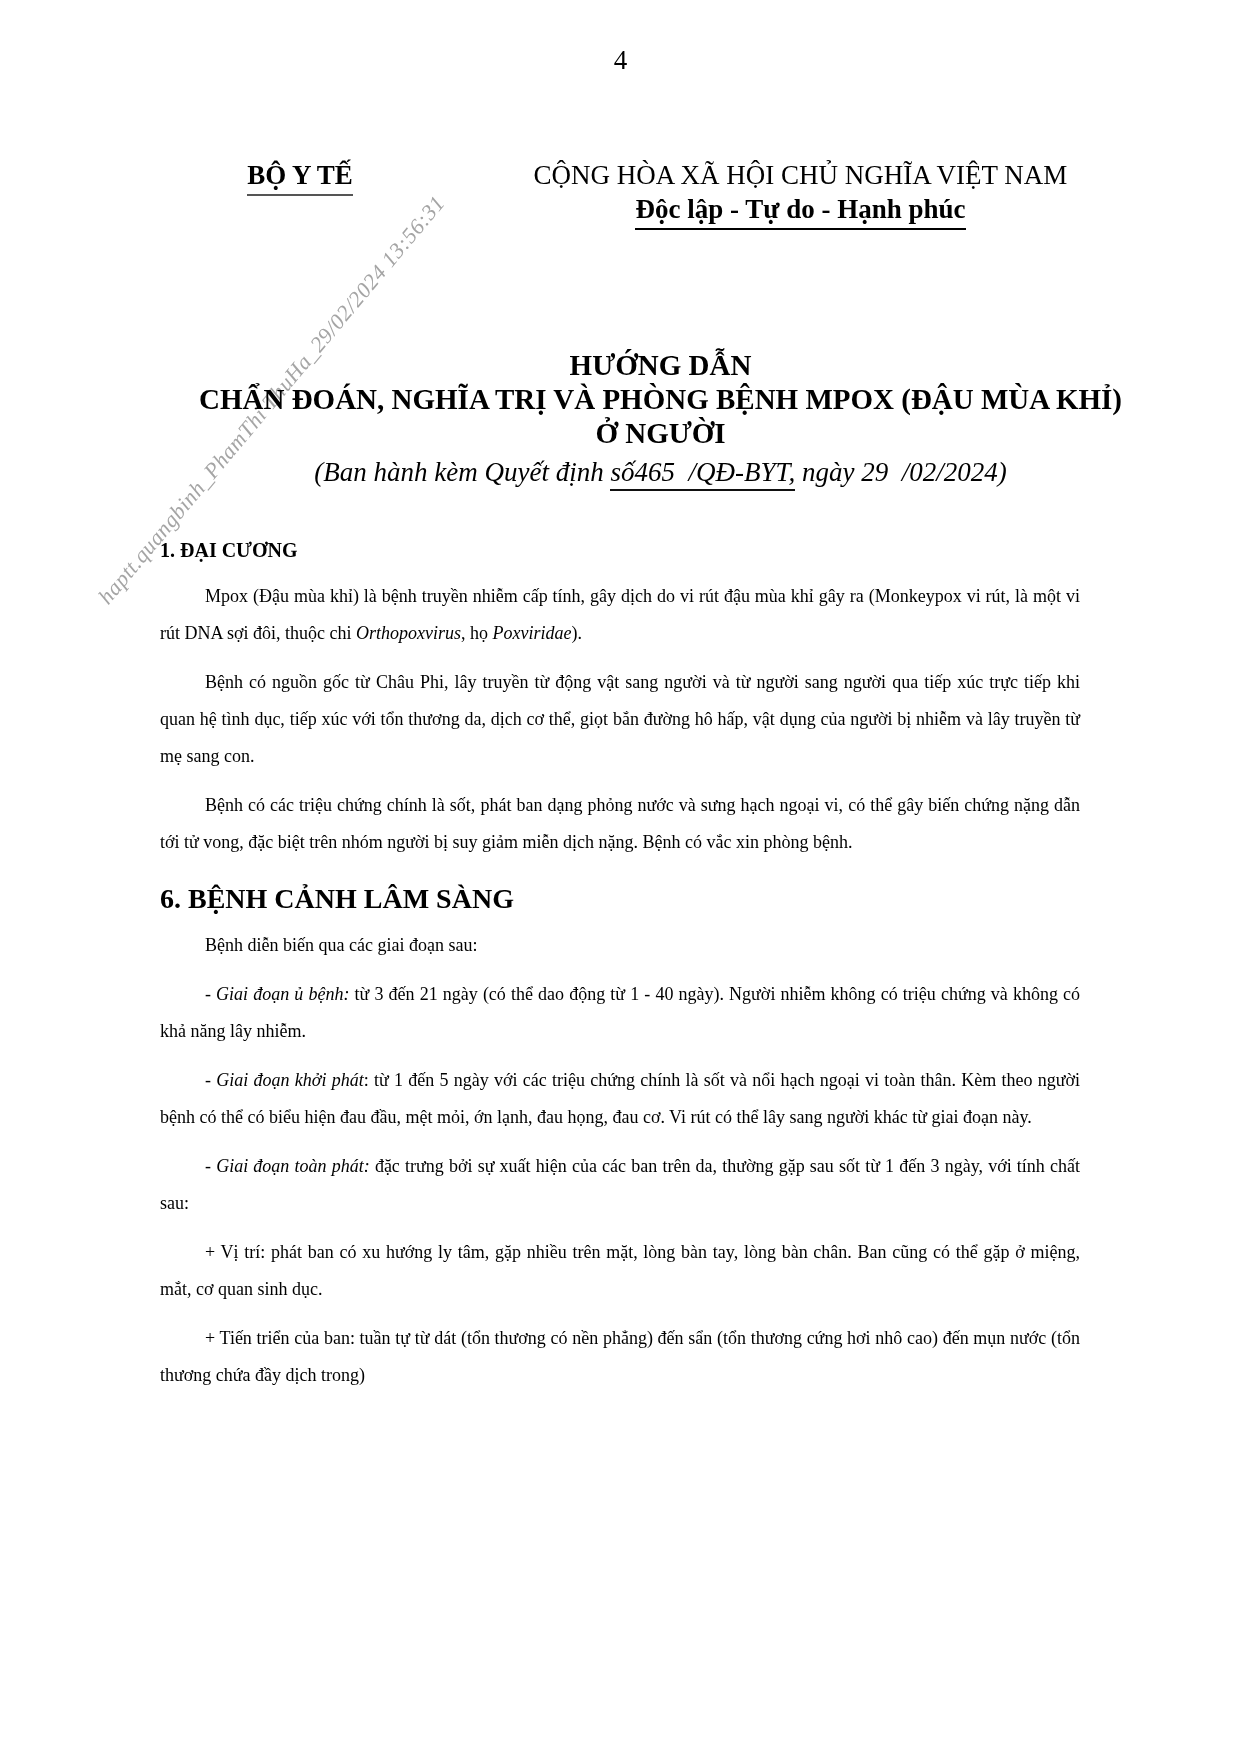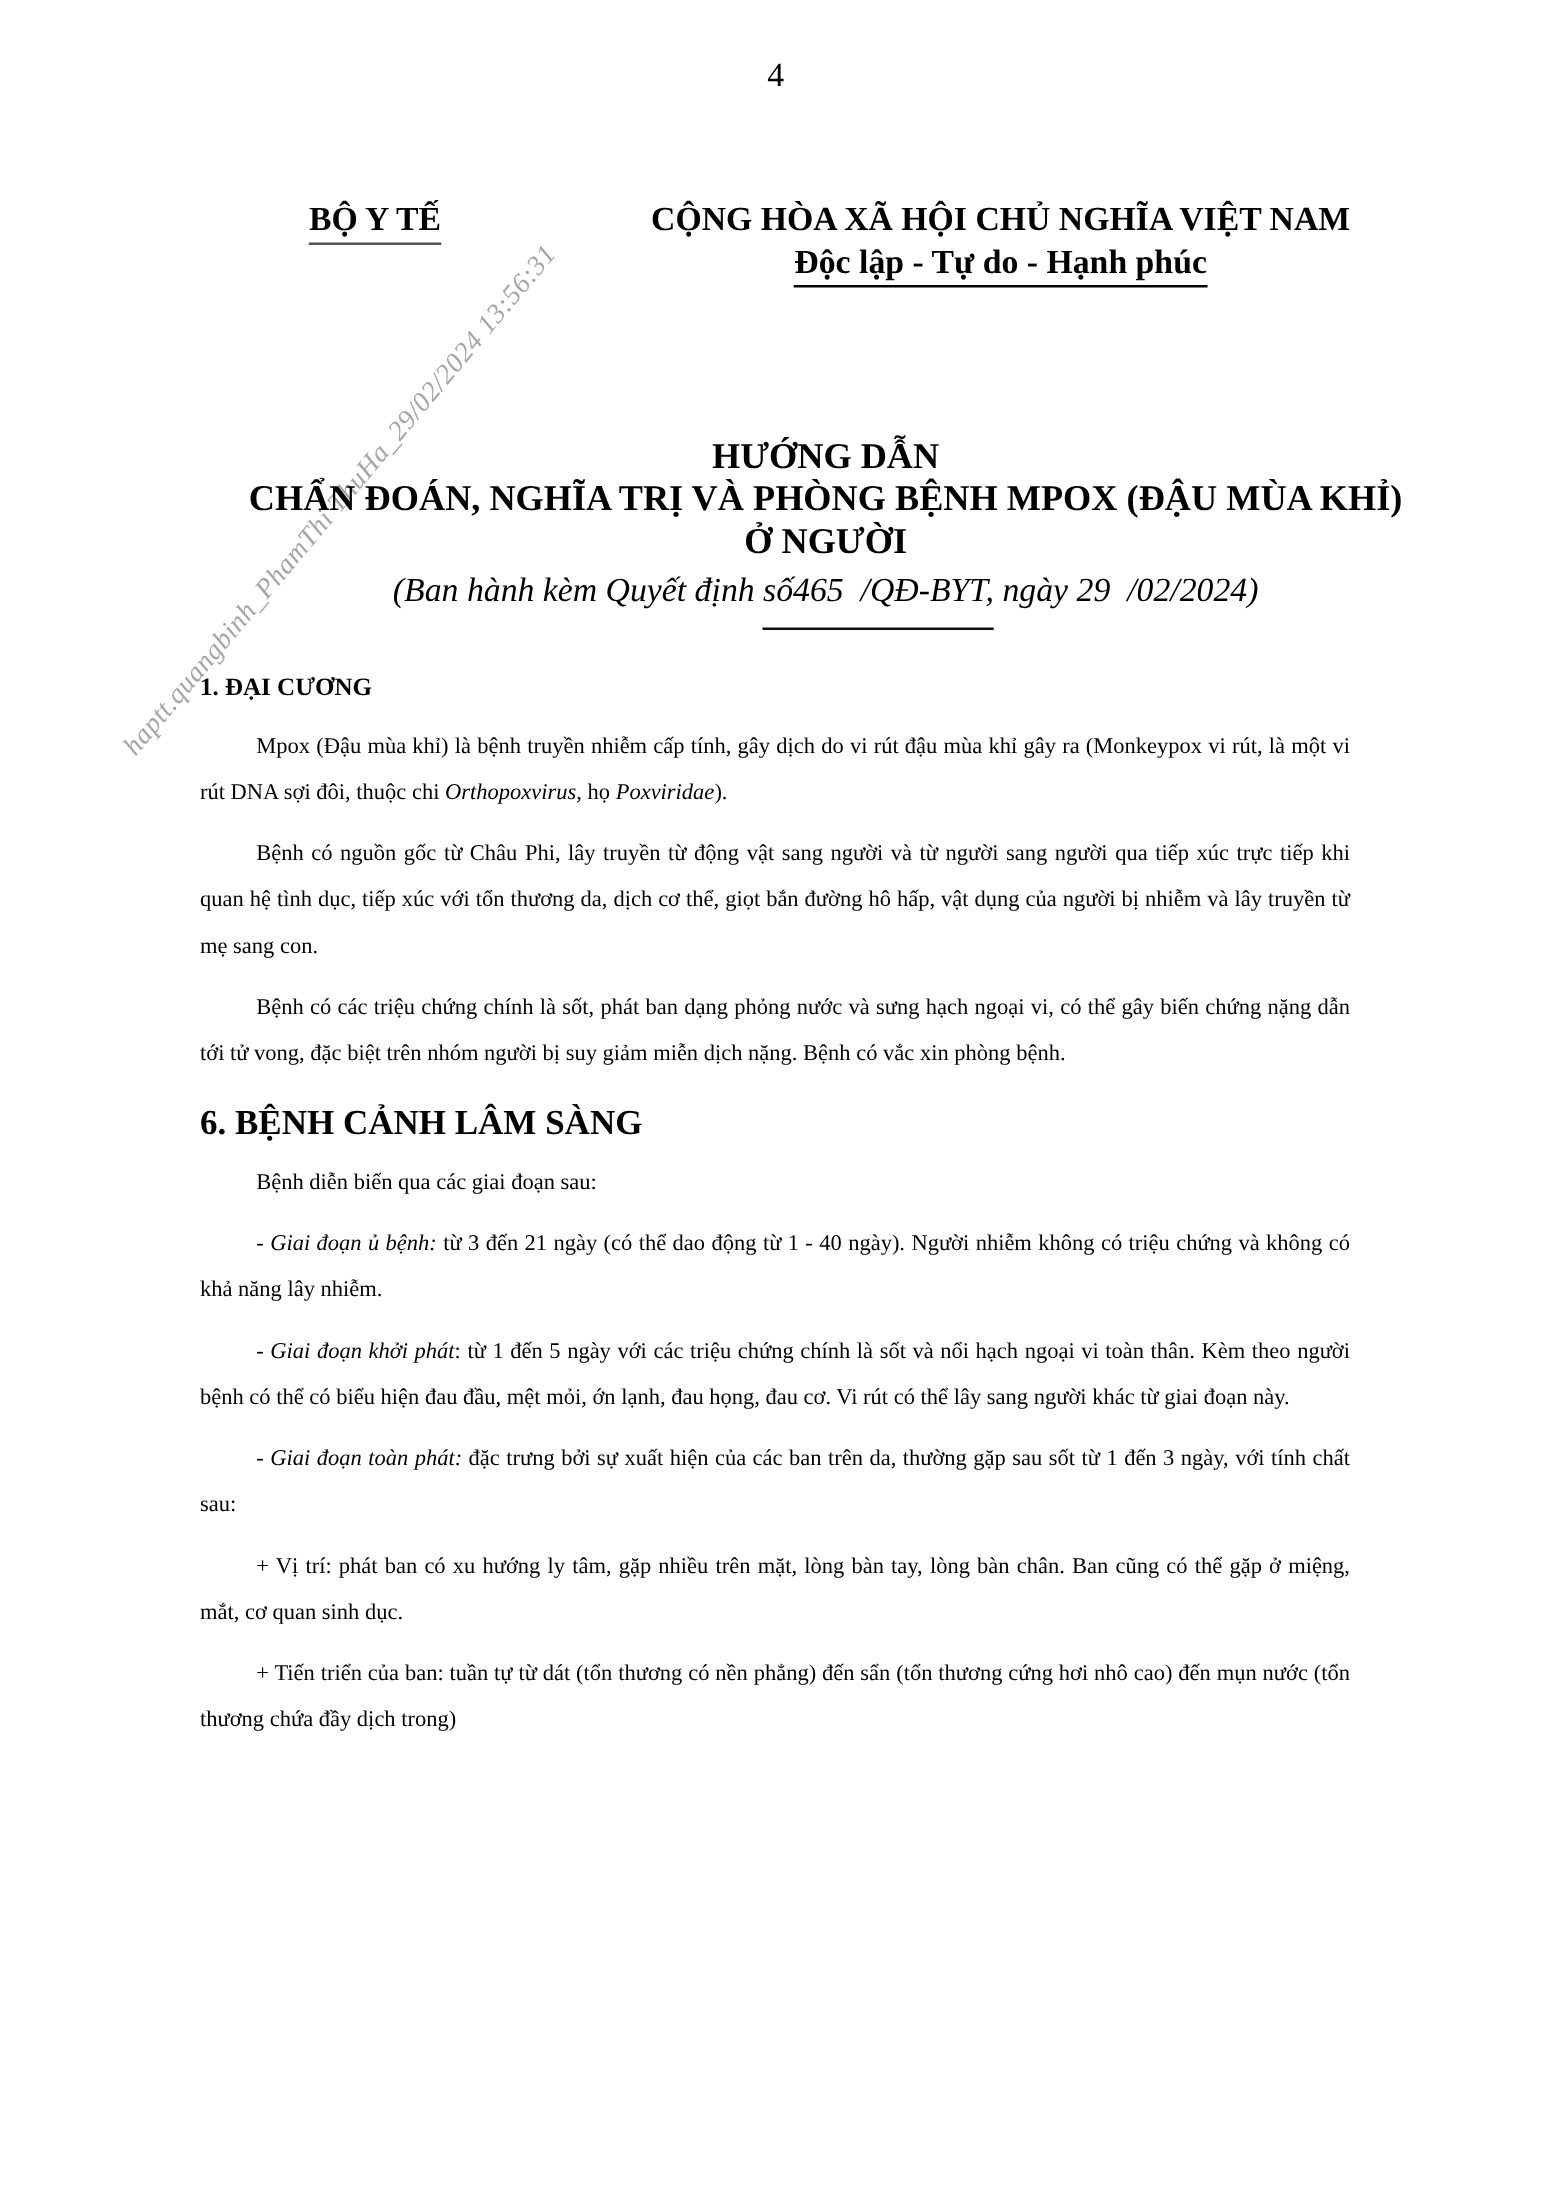--- a/index.html
+++ b/index.html
@@ -44,21 +44,21 @@
   .header-right { flex: 1; text-align: center; }
   .ministry {
     display: inline-block;
     font-weight: bold;
     font-size: 27px;
     line-height: 30px;
     border-bottom: 2px solid #555;
     padding-bottom: 4px;
   }
   .nation-line1 {
-    font-weight: bold;
+    font-weight: normal;
     font-size: 27px;
     line-height: 30px;
   }
   .motto {
     display: inline-block;
     font-weight: bold;
     font-size: 27px;
     line-height: 32px;
     margin-top: 3px;
     border-bottom: 2px solid #000;
@@ -72,21 +72,21 @@
     font-size: 29px;
     line-height: 34px;
   }
   .issuance {
     margin: 6px 80px 0 160px;
     text-align: center;
     font-style: italic;
     font-size: 27px;
     line-height: 32px;
   }
-  .issuance .ul { border-bottom: 2px solid #111; padding-bottom: 15px; }
+  .issuance .ul { border-bottom: 2px solid #111; padding-bottom: 2px; }
 
   .body-text { margin: 0 161px 0 160px; }
   .h1 {
     font-weight: bold;
     font-size: 20px;
     line-height: 32px;
     margin: 46px 0 0 0;
   }
   .h2 {
     font-weight: bold;

